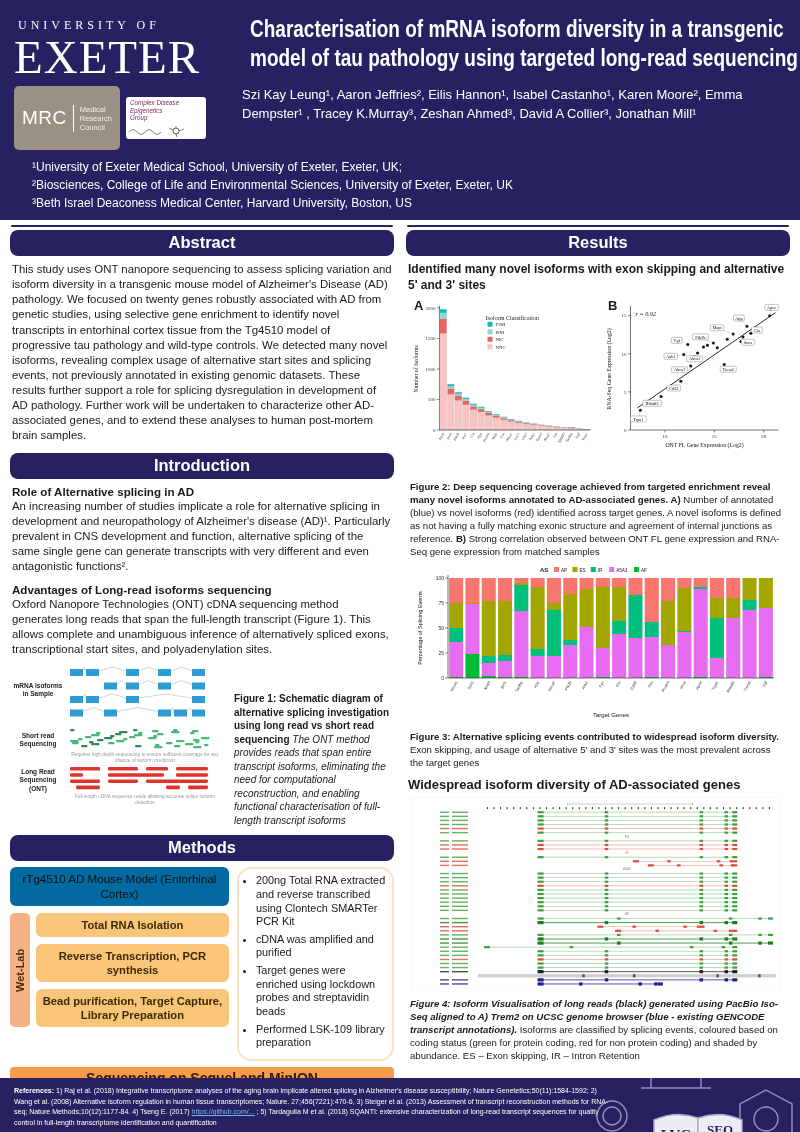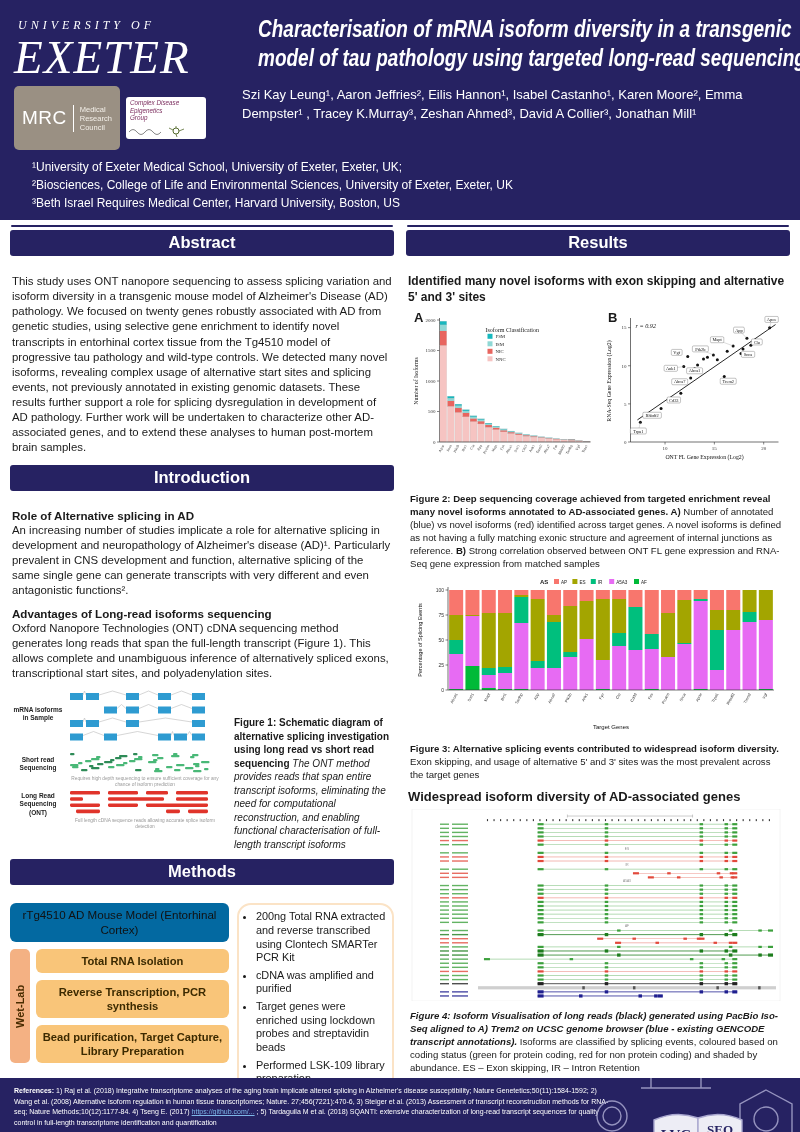--- a/index.html
+++ b/index.html
@@ -1,42 +1,42 @@
 <!DOCTYPE html>
 <html><head>
 <meta charset="utf-8">
 <style>
   html,body{margin:0;padding:0;background:#fff;}
   body{width:800px;height:1132px;font-family:"Liberation Sans",sans-serif;color:#1a1a1a;overflow:hidden;}
   .poster{width:800px;height:1132px;display:flex;flex-direction:column;overflow:hidden;}
 
   
   .hdr{background:#262262;color:#fff;padding:12px 14px 6px;flex:none;}
-  .hdr-top{display:flex;gap:32px;font-style:italic;}
+  .hdr-top{display:flex;gap:24px;}
   .exeter-logo{width:212px;flex:none;}
   .uof{font-family:"Liberation Serif",serif;font-size:12px;letter-spacing:4px;margin:6px 0 0 4px;}
   .exeter{font-family:"Liberation Serif",serif;font-size:47px;line-height:1.05;letter-spacing:1px;}
   .title{font-weight:bold;font-size:19px;line-height:1.55;margin:2px 0 0;flex:1;}
   .title .ln{display:block;white-space:nowrap;transform:scaleY(1.25);transform-origin:0 50%;}
   .hdr-mid{display:flex;gap:16px;margin-top:4px;align-items:flex-start;}
   .logos{width:212px;flex:none;display:flex;gap:6px;align-items:center;}
   .mrc{background:#9A9083;border-radius:5px;display:flex;align-items:center;gap:6px;padding:16px 8px;height:32px;}
   .mrc-abbr{font-size:19px;letter-spacing:.5px;}
   .mrc-lines{font-size:7.5px;line-height:1.2;border-left:1px solid #fff;padding-left:6px;color:#f3efe8;}
   .cdg{background:#fff;border-radius:3px;width:72px;height:38px;color:#7b2d5e;font-size:6.3px;font-style:italic;line-height:1.15;padding:2px 4px;position:relative;overflow:hidden;}
   .cdg svg{position:absolute;left:2px;bottom:1px;}
   .authors{font-size:13px;line-height:1.45;margin:0;flex:1;}
   .affils{font-size:12px;line-height:1.5;margin:8px 0 2px;padding-left:18px;}
   .affils p{margin:0;}
 
   
   main.cols{flex:1;display:flex;gap:12px;padding:5px 10px 0;background:#fff;min-height:0;}
   .col{flex:1;min-width:0;}
   .topline{border-top:2px solid #262262;border-radius:3px;margin:0 1px 3px;}
-  .banner{background:#262262;color:#fff;text-align:center;font-weight:bold;font-size:16.5px;padding:3px 0 4px;margin:2px 0 18px;border-radius:3px;}
+  .banner{background:#262262;color:#fff;text-align:center;font-weight:bold;font-size:16.5px;padding:3px 0 4px;margin:2px 0 6px;border-radius:8px;}
   .bodytext{font-size:11.4px;line-height:1.32;margin:2px 2px 10px;}
   h3.sub{font-size:11.6px;font-weight:bold;margin:4px 2px 0;}
   p.para{font-size:11.4px;line-height:1.32;margin:1px 2px 9px;}
 
   
   .fig1wrap{display:flex;gap:8px;margin:2px 0 8px;}
   .fig1draw{position:relative;width:216px;height:140px;flex:none;}
   .fig1draw svg{position:absolute;left:60px;top:0;}
   .f1lab{position:absolute;left:0;width:56px;font-size:6.5px;font-weight:bold;text-align:center;line-height:1.25;color:#222;}
   .f1note{position:absolute;left:60px;width:150px;font-size:4.8px;color:#999;text-align:center;line-height:1.2;}
@@ -113,21 +113,21 @@
             <circle cx="48" cy="5" r="3" fill="none" stroke="#556b2f" stroke-width="1"></circle>
             <path d="M48 2 L48 -1 M51 5 L56 3 M48 8 L49 11 M45 4 L41 2" stroke="#556b2f" stroke-width="0.8"></path>
           </svg>
         </div>
       </div>
       <p class="authors">Szi Kay Leung¹, Aaron Jeffries², Eilis Hannon¹, Isabel Castanho¹, Karen Moore², Emma Dempster¹ , Tracey K.Murray³, Zeshan Ahmed³, David A Collier³, Jonathan Mill¹</p>
     </div>
     <div class="affils">
       <p>¹University of Exeter Medical School, University of Exeter, Exeter, UK;</p>
       <p>²Biosciences, College of Life and Environmental Sciences, University of Exeter, Exeter, UK</p>
-      <p>³Beth Israel Requires Medical Center, Harvard University, Boston, US</p>
+      <p>³Beth Israel Deaconess Medical Center, Harvard University, Boston, US</p>
     </div>
   </header>
 
   <main class="cols">
 
     <section class="col">
       <div class="topline"></div>
 
       <div class="banner">Abstract</div>
       <p class="bodytext">This study uses ONT nanopore sequencing to assess splicing variation and isoform diversity in a transgenic mouse model of Alzheimer's Disease (AD) pathology. We focused on twenty genes robustly associated with AD from genetic studies, using selective gene enrichment to identify novel transcripts in entorhinal cortex tissue from the Tg4510 model of progressive tau pathology and wild-type controls. We detected many novel isoforms, revealing complex usage of alternative start sites and splicing events, not previously annotated in existing genomic datasets. These results further support a role for splicing dysregulation in development of AD pathology. Further work will be undertaken to characterize other AD-associated genes, and to extend these analyses to human post-mortem brain samples.</p>

